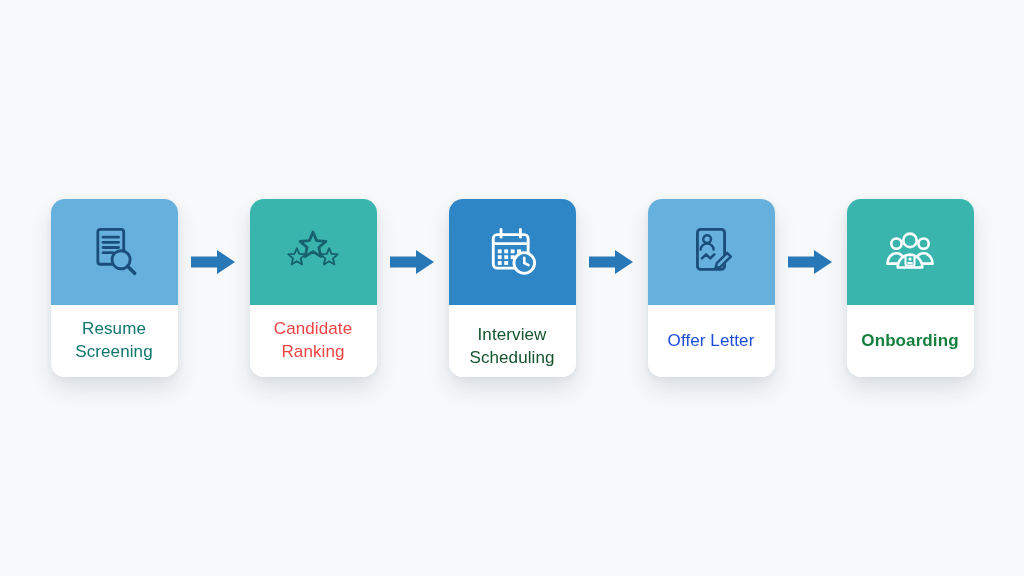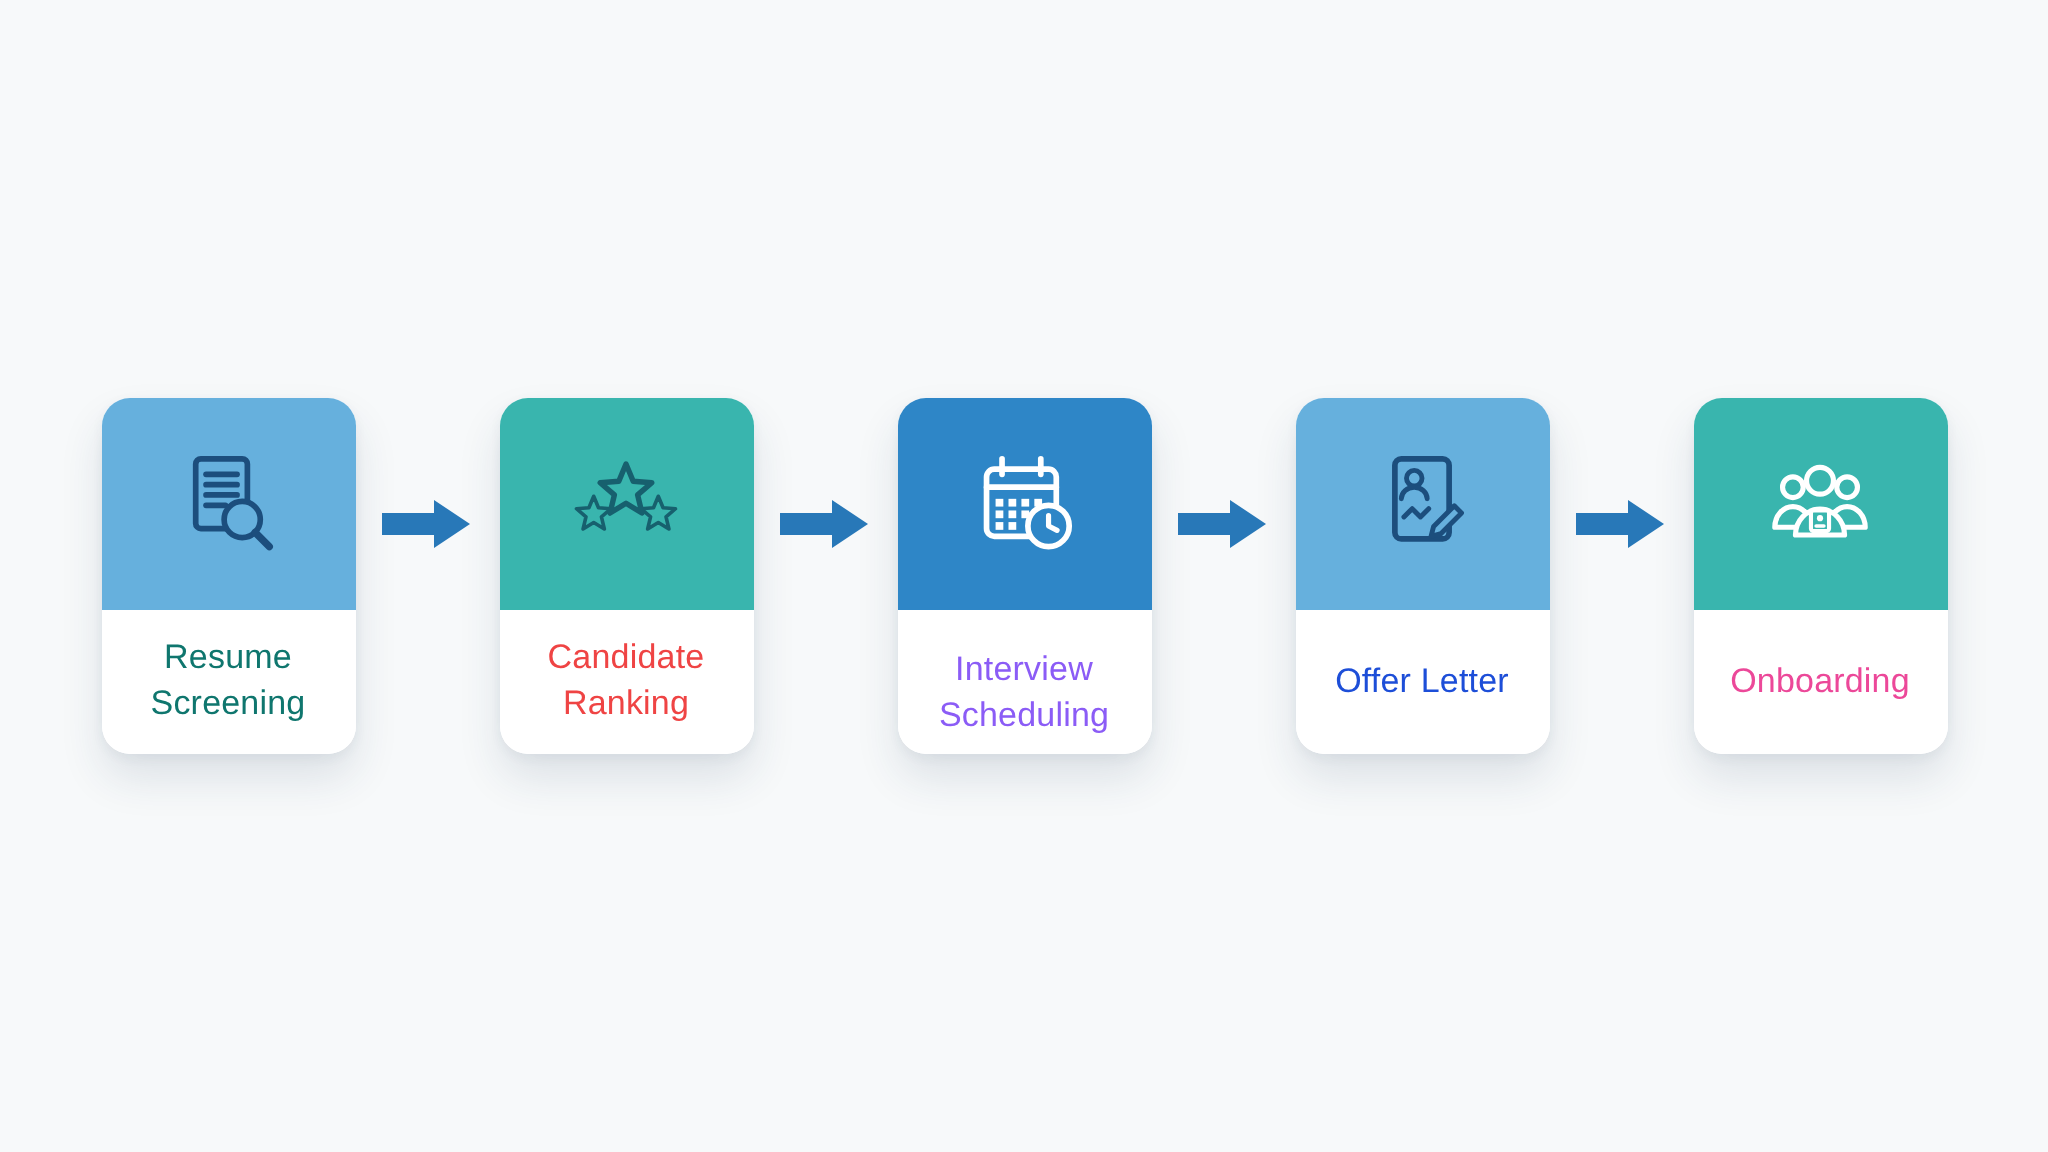--- a/index.html
+++ b/index.html
@@ -130,21 +130,21 @@
               <rect x="13" y="31" width="3" height="3"></rect>
                 <rect x="18" y="31" width="3" height="3"></rect>
             </g>
             <circle cx="33.5" cy="32.5" r="8" fill="var(--bg)"></circle>
             <path d="M33.5,28.5 L33.5,32.5 L36.8,34.2" stroke-width="2"></path>
           </g>
         </svg>
       </span>
     </div>
     <div class="label-area">
-      <div class="label" style="color: #8b5cf6; margin-top: 12px;">Interview Scheduling</div>
+      <div class="label" style="color: #14532d; margin-top: 12px;">Interview Scheduling</div>
     </div>
   </div>
 
   <span class="arrow" style="color: rgb(40, 120, 184);">
     <svg width="46" height="30" viewBox="0 0 46 30">
       <polygon points="0,9.5 26,9.5 26,3 44,15 26,27 26,20.5 0,20.5" fill="currentColor"></polygon>
     </svg>
   </span>
 
   <div class="card">
@@ -184,17 +184,17 @@
             <path d="M14.5,36 a9.5,10 0 0 1 19,0 z"></path>
             <circle cx="24" cy="15" r="5.2"></circle>
             <rect x="20.5" y="26.5" width="7" height="8" rx="1" stroke-width="1.6"></rect>
             <circle cx="24" cy="29.5" r="1.2" fill="currentColor" stroke="none"></circle>
             <line x1="22.5" y1="32.5" x2="25.5" y2="32.5" stroke-width="1.4"></line>
           </g>
         </svg>
       </span>
     </div>
     <div class="label-area">
-      <div class="label" style="color: #ec4899;">Onboarding</div>
+      <div class="label" style="color: #15803d; font-weight: bold;">Onboarding</div>
     </div>
   </div>
 
 </div>
 
 </body></html>

